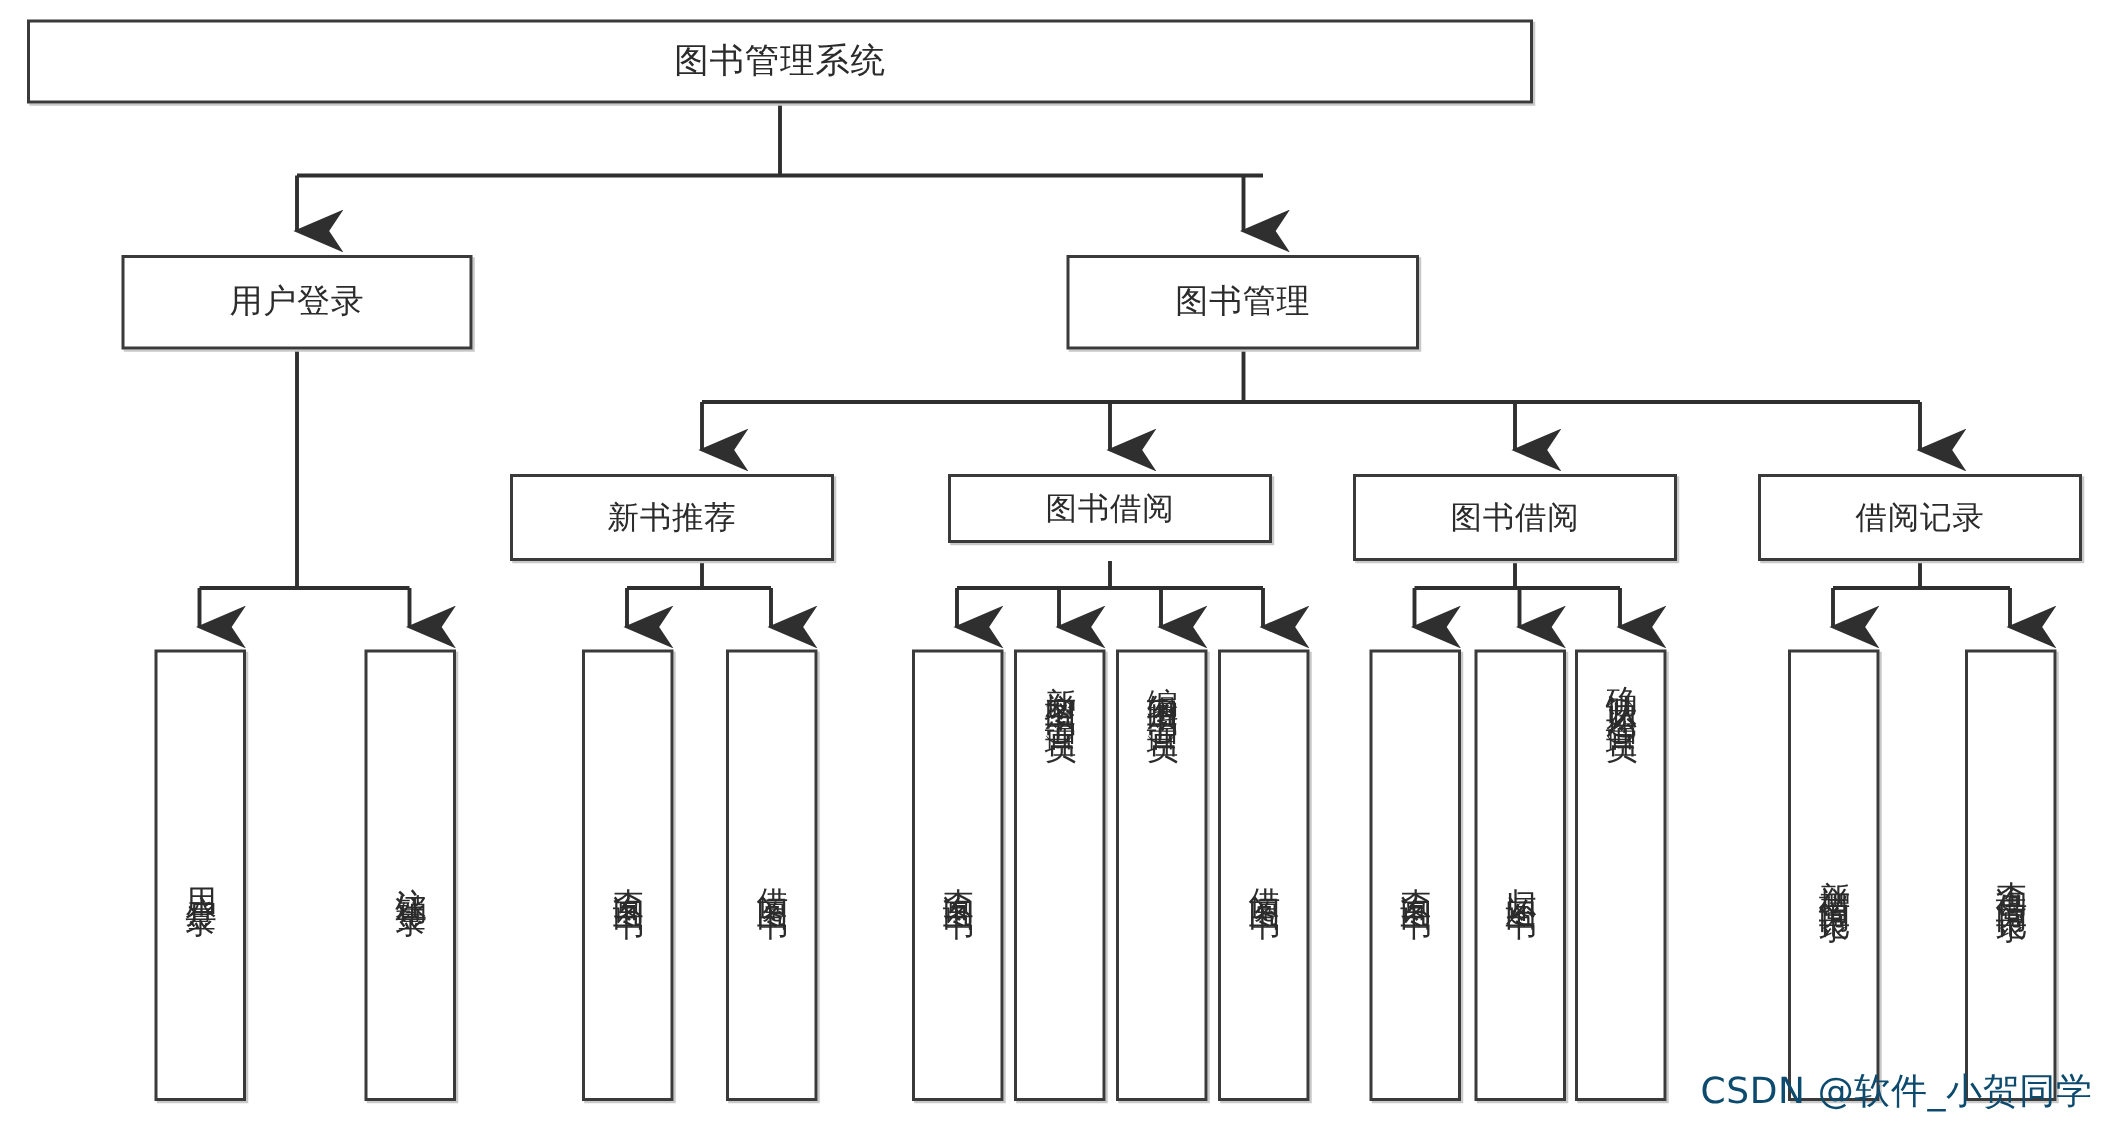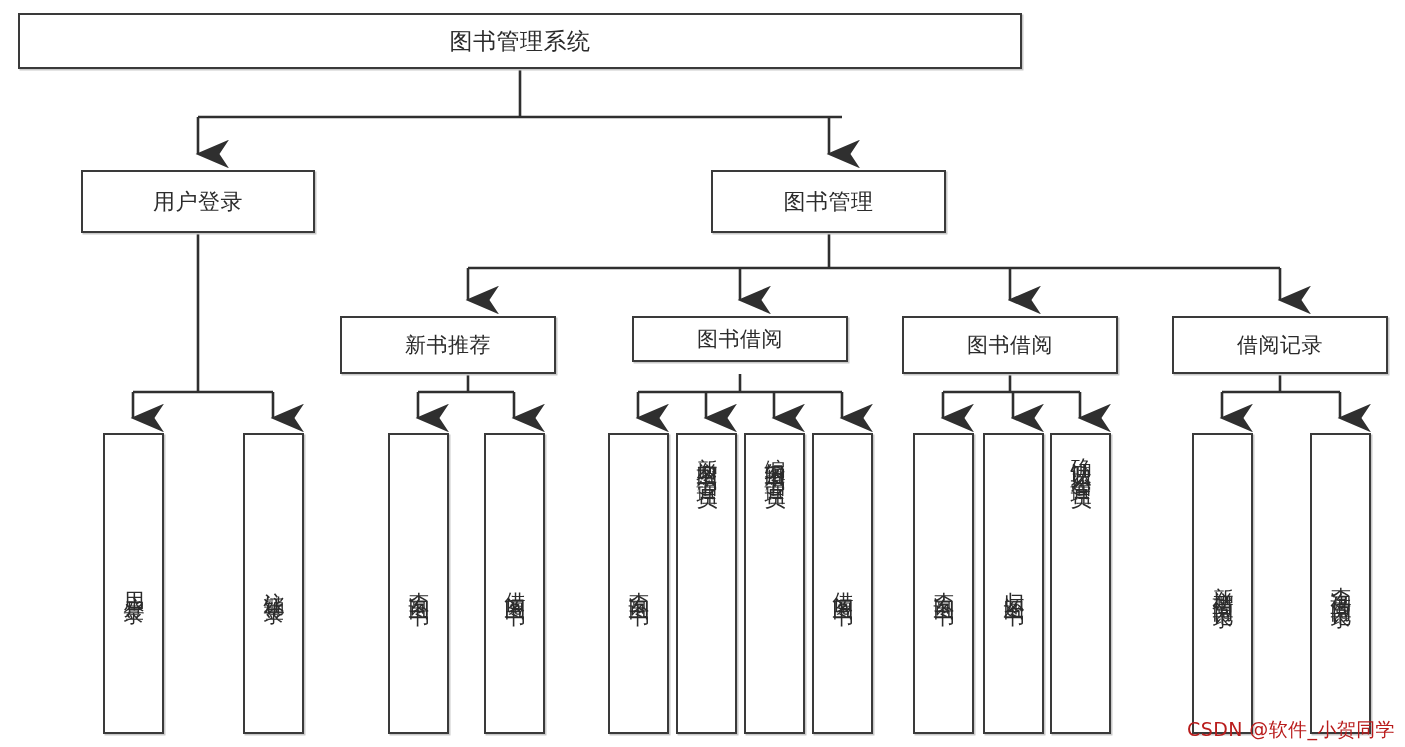--- a/index.html
+++ b/index.html
@@ -64,22 +64,22 @@
     padding-top: 6px;
   }
   .leaf.center-text {
     align-items: center;
     padding-top: 0;
   }
   .watermark {
     position: absolute;
     right: 10px;
     bottom: 4px;
-    font-size: 19px;
-    color: #b91c1c;
+    font-size: 24px;
+    color: #0c4a6e;
     white-space: nowrap;
     letter-spacing: 0.4px;
   }
 </style>
 </head>
 <body>
 
 <div id="diagram-root">
 
   <svg class="diagram-canvas" viewBox="0 0 1405 747" xmlns="http://www.w3.org/2000/svg">

